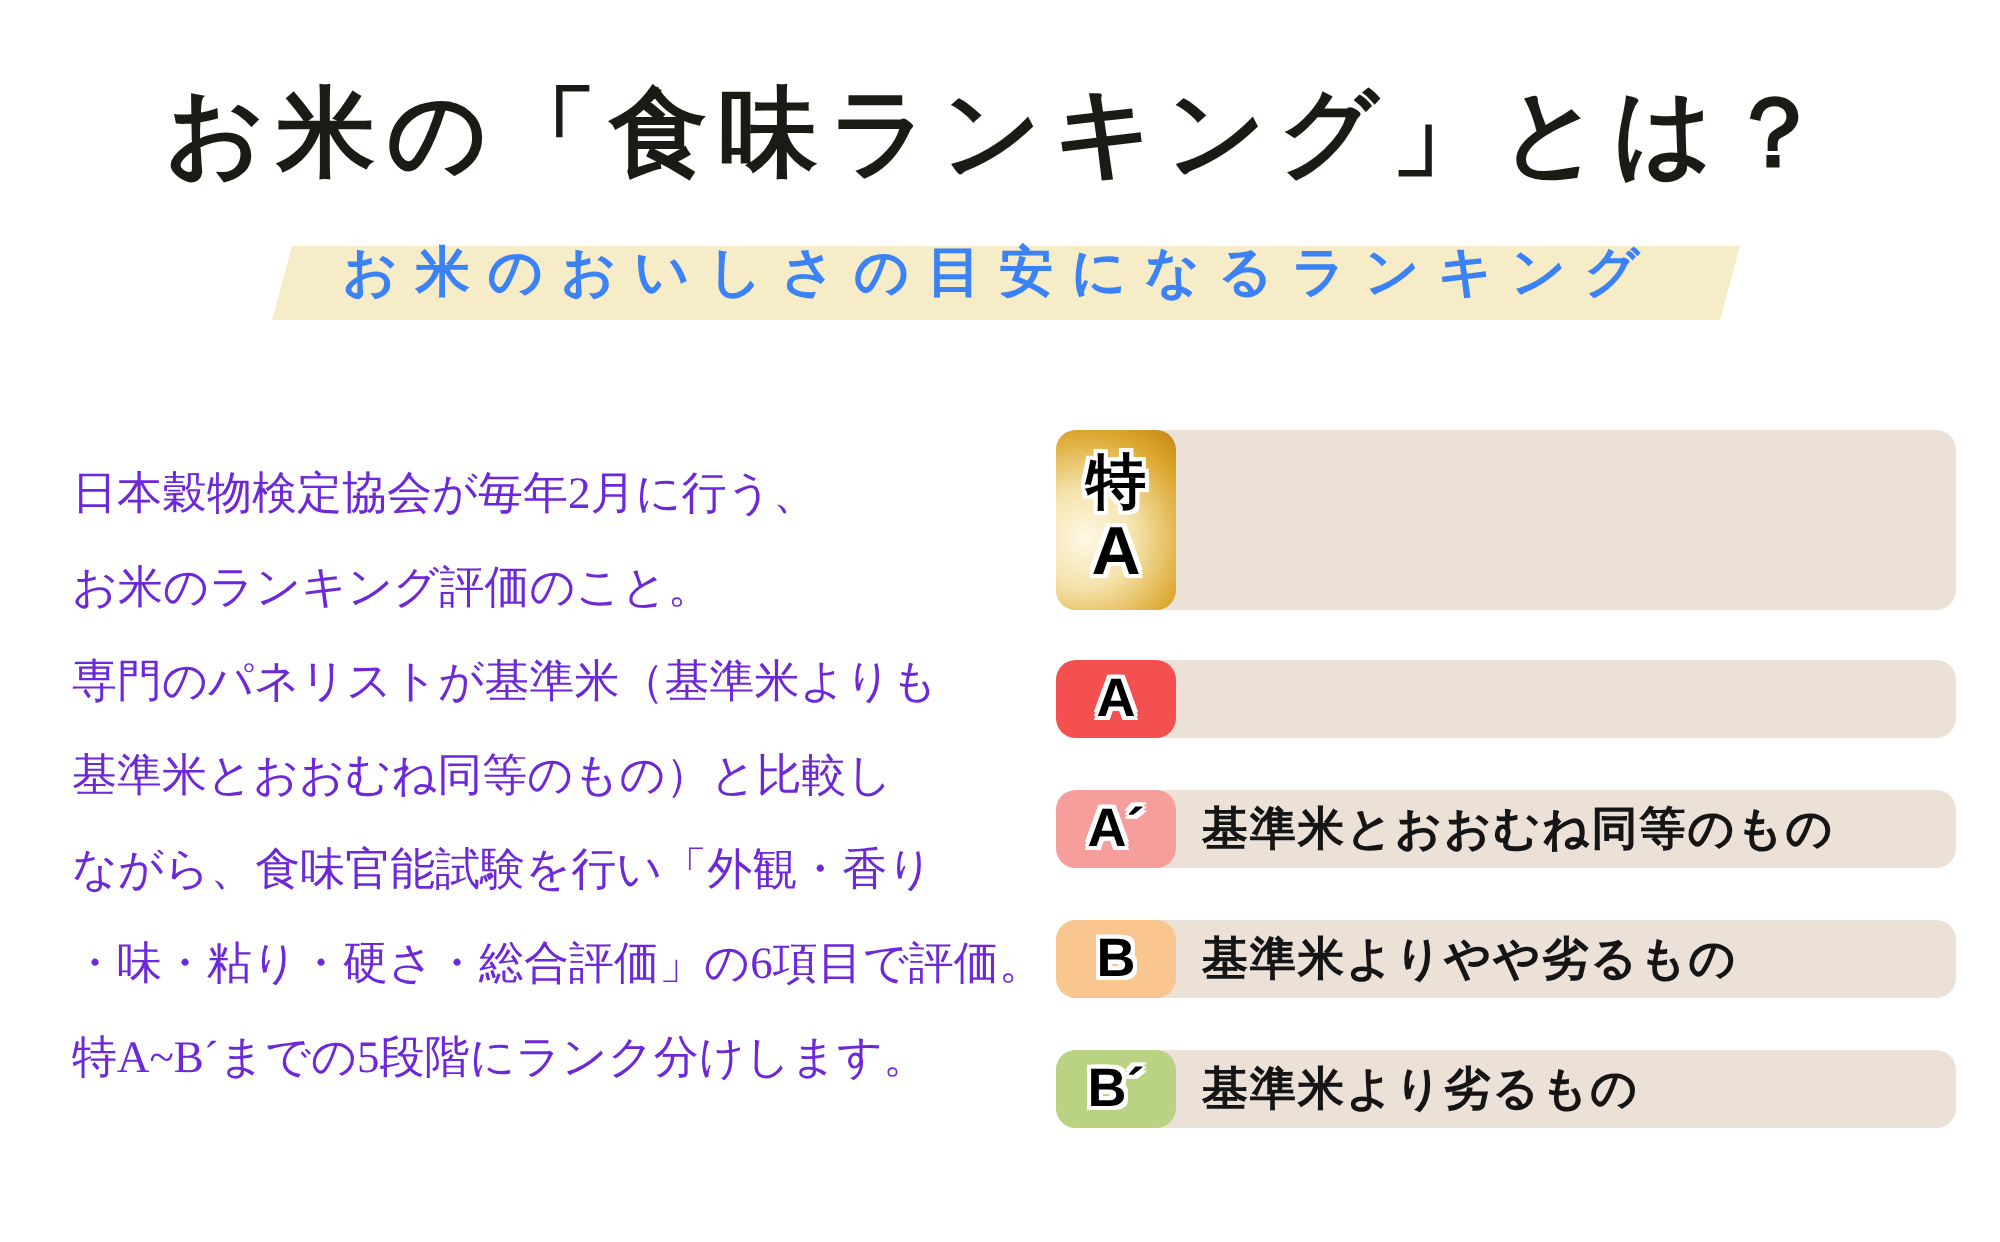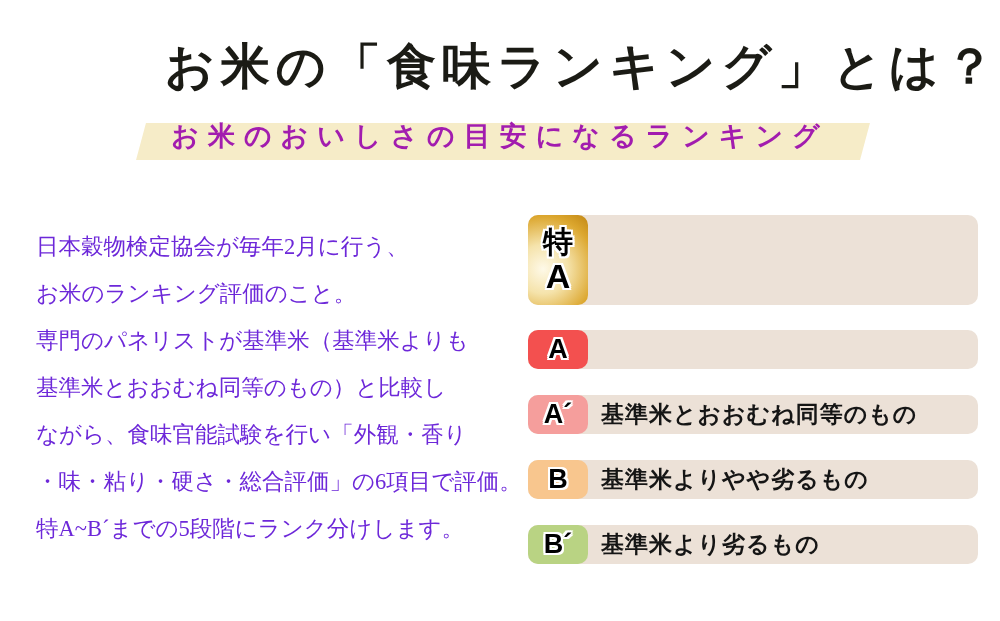--- a/index.html
+++ b/index.html
@@ -7,21 +7,21 @@
     width:1000px;height:621px;
     background:#ffffff;
     font-family:"Liberation Serif","DejaVu Serif",serif;
     position:relative;overflow:hidden;
   }
   .page{position:absolute;inset:0;}
 
   
   .title{
     position:absolute;top:34px;left:0;width:1000px;margin:0;
-    text-align:right;
+    text-align:center;
     font-size:49px;font-weight:bold;letter-spacing:6px;
     color:#1b1b15;white-space:nowrap;
   }
 
   
   .subtitle-wrap{
     position:absolute;top:114px;left:0;width:1000px;
     text-align:center;
   }
   .subtitle-inner{
@@ -29,21 +29,21 @@
     padding:4px 4px 6px 4px;
   }
   .subtitle-band{
     position:absolute;top:9px;bottom:0;left:-26px;right:-32px;
     background:#f6ecc8;
     transform:skewX(-15deg);
   }
   .subtitle-text{
     position:relative;
     font-size:27px;font-weight:bold;letter-spacing:9px;
-    color:#a21caf;white-space:nowrap;
+    color:#3b82f6;white-space:nowrap;
   }
 
   
   .description{
     position:absolute;left:36px;top:223px;width:482px;
     font-size:22.5px;line-height:47px;color:#6d28d9;
   }
   .description div{white-space:nowrap;}
 
   

